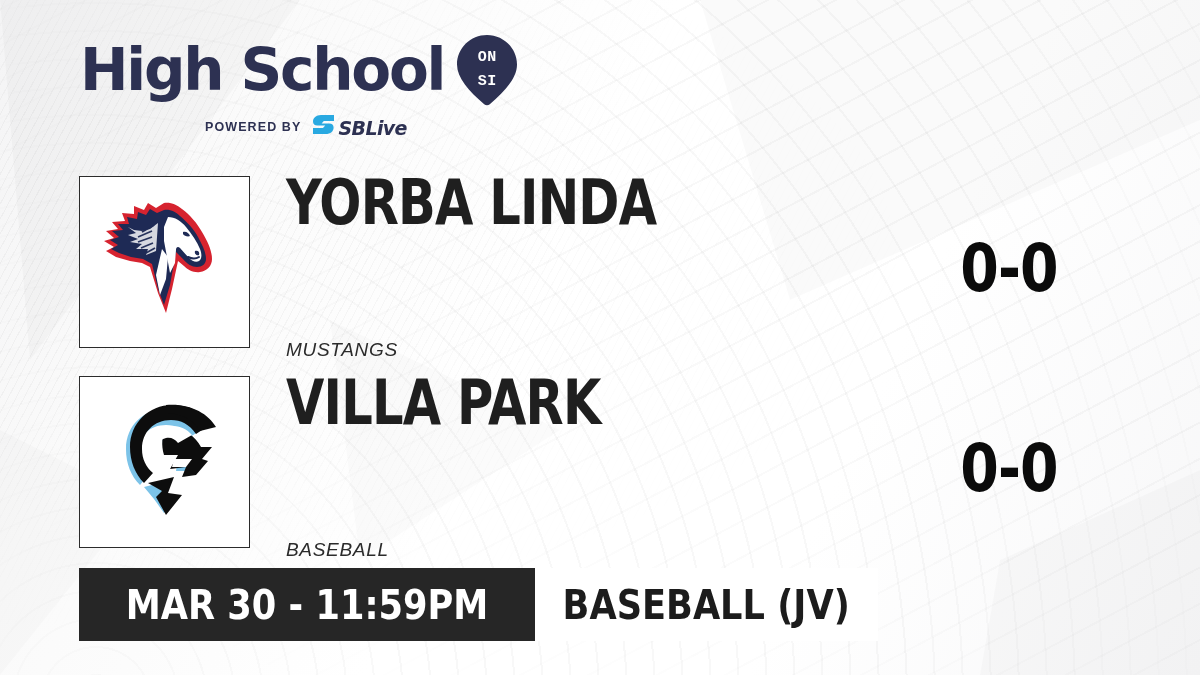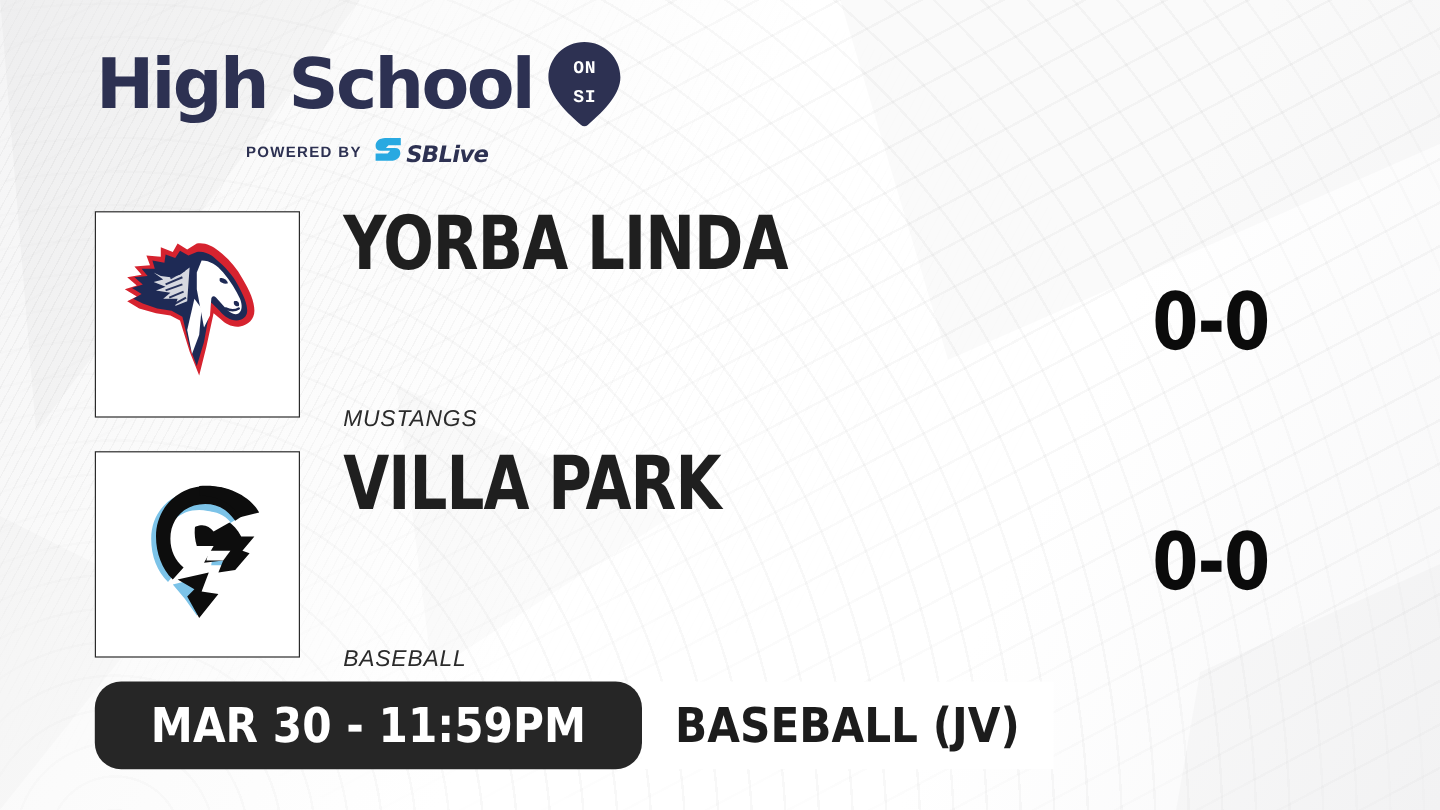--- a/index.html
+++ b/index.html
@@ -214,21 +214,20 @@
     align-items: stretch;
   }
   .banner-date {
     background: #262626;
     color: #ffffff;
     display: flex;
     align-items: center;
     justify-content: center;
     padding: 0 22px;
     min-width: 374px;
-    border-radius: 22px;
   }
   .banner-sport {
     background: #ffffff;
     color: #1c1c1c;
     display: flex;
     align-items: center;
     justify-content: center;
     padding: 0 8px;
     min-width: 343px;
   }

